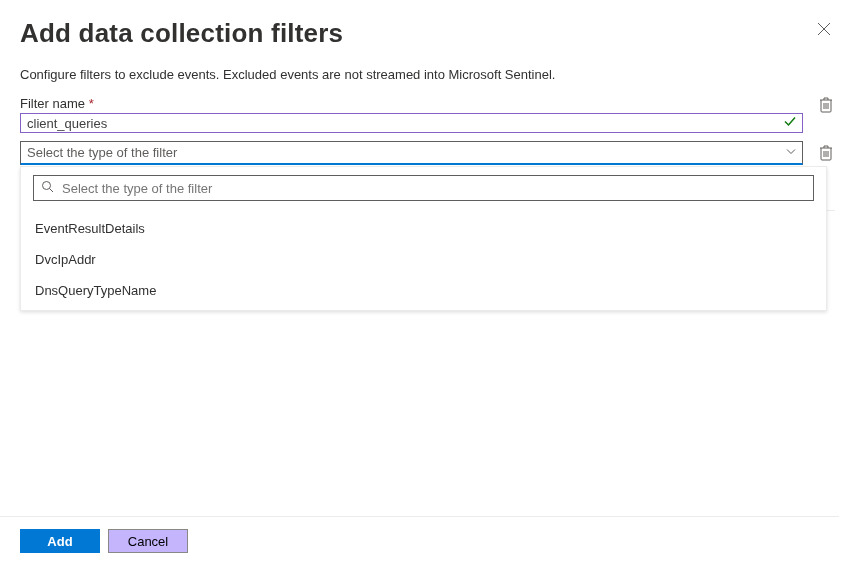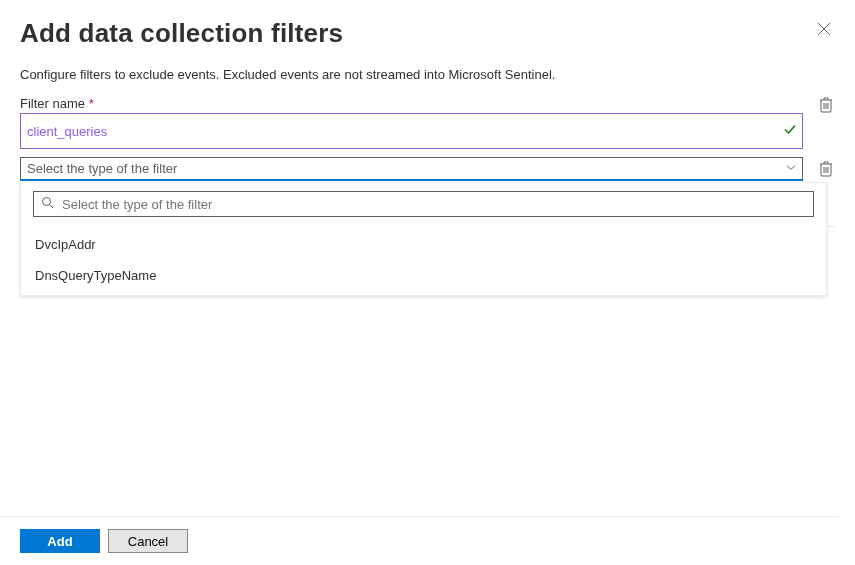--- a/index.html
+++ b/index.html
@@ -41,26 +41,26 @@
       gap: 16px;
     }
     .form-col { flex: 1; }
     .label {
       font-size: 13px;
       margin-bottom: 2px;
     }
     .req { color: #a4262c; }
     .text-input {
       width: 100%;
-      height: 36px;
+      height: 20px;
       border: 1px solid #8661c5;
       padding: 0 28px 0 6px;
       font-size: 13px;
       font-family: inherit;
-      color: #8b5cf6;
+      color: #404040;
       outline: none;
     }
     .input-wrap { position: relative; }
     .check-icon {
       position: absolute;
       right: 6px;
       top: 50%;
       transform: translateY(-50%);
       color: #107c10;
     }
@@ -154,21 +154,21 @@
       padding: 12px 20px;
       display: flex;
       gap: 8px;
     }
     .btn {
       min-width: 80px;
       height: 24px;
       font-size: 13px;
       font-family: inherit;
       border: 1px solid #8a8886;
-      background: #e5e5e5;
+      background: #c4b5fd;
       cursor: pointer;
       padding: 0 16px;
     }
     .btn-primary {
       background: #0078d4;
       border-color: #0078d4;
       color: #fff;
       font-weight: 600;
     }
     .spacer { height: 8px; }
@@ -230,20 +230,21 @@
     <div class="dropdown">
       <div class="dd-search">
         <span class="dd-search-icon">
           <svg width="13" height="13" viewBox="0 0 13 13">
               <circle cx="5.5" cy="5.5" r="4" stroke="currentColor" stroke-width="1" fill="none"></circle>
               <path d="M8.5 8.5L12 12" stroke="currentColor" stroke-width="1"></path>
             </svg>
         </span>
         <input type="text" placeholder="Select the type of the filter" style="">
       </div>
+      <div class="dd-item">EventResultDetails</div>
       <div class="dd-item">DvcIpAddr</div>
       <div class="dd-item">DnsQueryTypeName</div>
     </div>
   </div>
   <div class="trash-btn">
     <svg width="14" height="16" viewBox="0 0 14 16">
         <path d="M1 3h12M5 3V1h4v2M2 3v11a1 1 0 001 1h8a1 1 0 001-1V3M5 6v6M7 6v6M9 6v6" stroke="currentColor" stroke-width="1" fill="none"></path>
       </svg>
   </div>
 </div>

